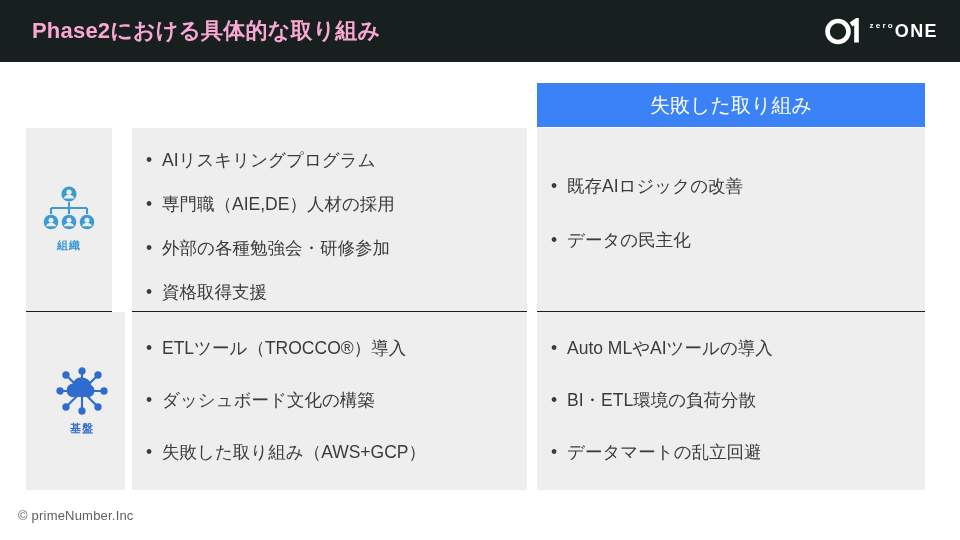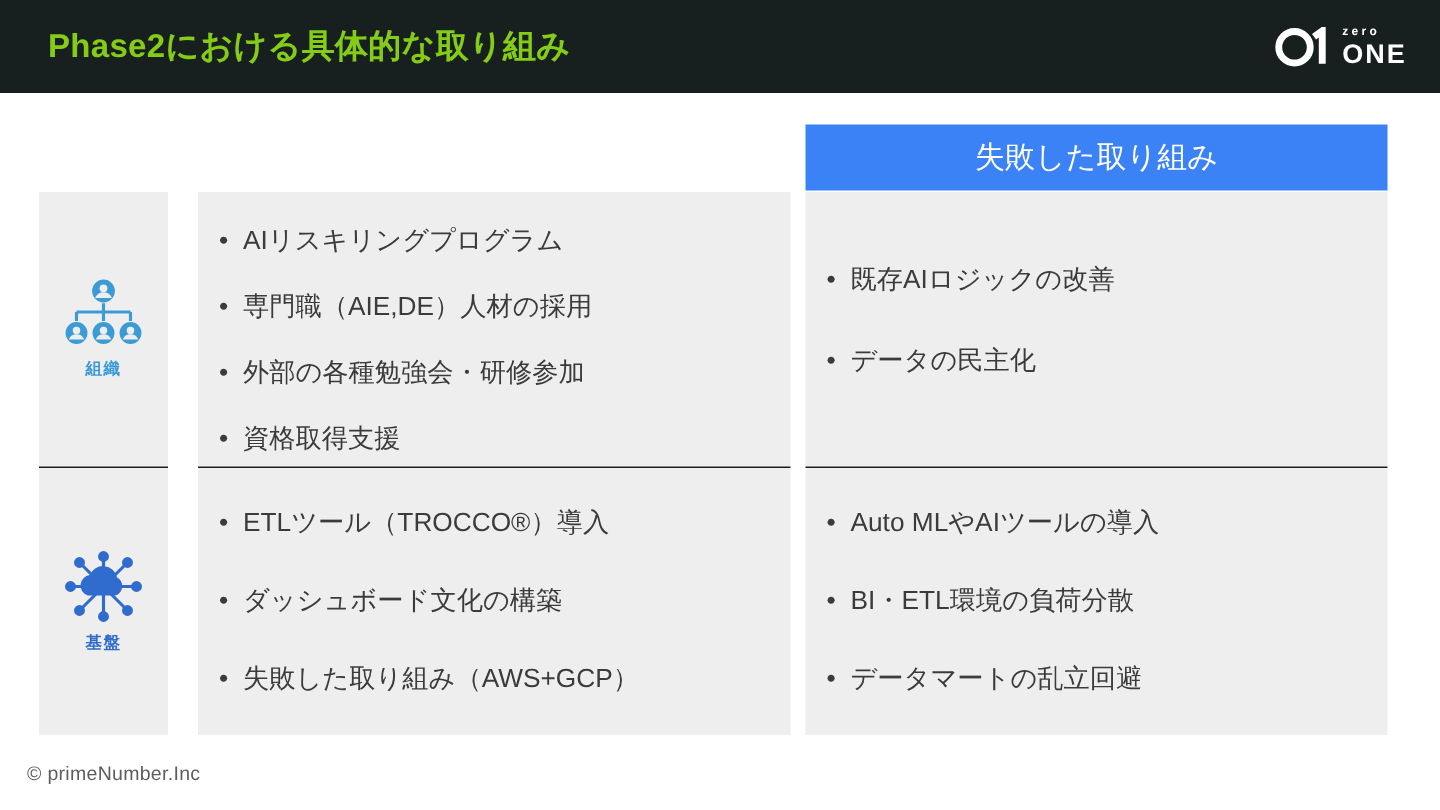--- a/index.html
+++ b/index.html
@@ -10,33 +10,33 @@
   }
   .slide{position:relative;width:960px;height:540px;}
 
   
   .topbar{
     position:absolute;left:0;top:0;width:960px;height:62px;
     background:#18201f;
   }
   .topbar-title{
     position:absolute;left:32px;top:0;height:72px;line-height:62px;
-    color:#84cc16;font-size:22px;font-weight:bold;letter-spacing:.2px;
+    color:#f9a8d4;font-size:22px;font-weight:bold;letter-spacing:.2px;
     white-space:nowrap;
   }
   .logo{
     position:absolute;right:22px;top:14px;height:34px;
     display:flex;align-items:center;gap:7px;
   }
   .logo-mark{
     display:flex;align-items:center;color:#ffffff;
     font-size:27px;font-weight:bold;line-height:1;letter-spacing:-1px;
   }
   .logo-words{
-    display:flex;flex-direction:column;justify-content:center;
+    display:flex;flex-direction:row;justify-content:center;
     color:#ffffff;line-height:1;
   }
   .logo-zero{
     font-size:8px;font-weight:bold;letter-spacing:2.2px;margin-bottom:2px;
   }
   .logo-one{
     font-size:18px;font-weight:bold;letter-spacing:1.4px;
   }
 
   
@@ -45,21 +45,21 @@
     text-align:center;color:#ffffff;font-size:20px;font-weight:500;
   }
   .colhead.good{left:132px;width:395px;background:#33885a;}
   .colhead.bad{left:537px;width:388px;background:#3b82f6;}
 
   
   .rail{
     position:absolute;left:26px;width:86px;background:#eeeeee;
   }
   .rail.r1{top:128px;height:183px;}
-  .rail.r2{top:312px;height:178px;}
+  .rail.r2{top:312px;height:178px;padding-left:13px;}
   .rail-inner{
     display:flex;flex-direction:column;align-items:center;justify-content:center;
     width:100%;height:100%;
   }
   .rail-label{
     margin-top:6px;font-size:11px;font-weight:bold;letter-spacing:1px;
   }
   .rail-label.org{color:#3c9bd4;}
   .rail-label.base{color:#2f6ccd;}
 

